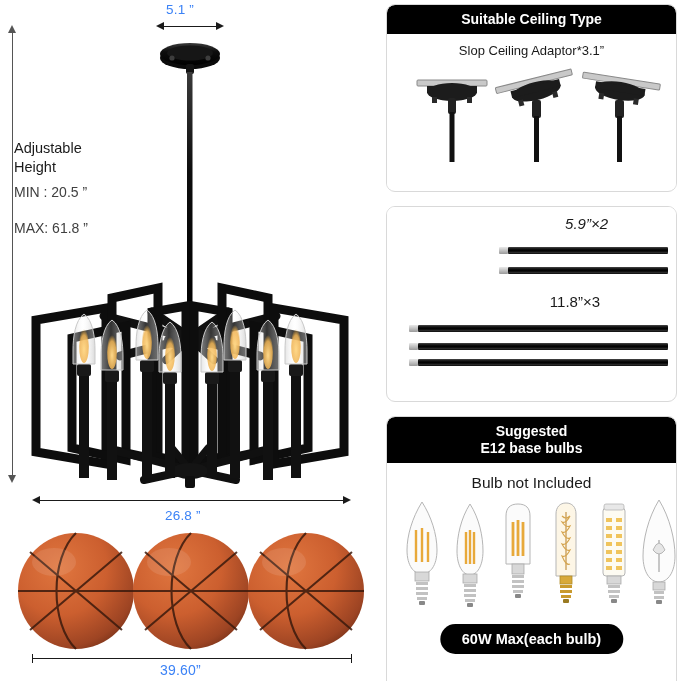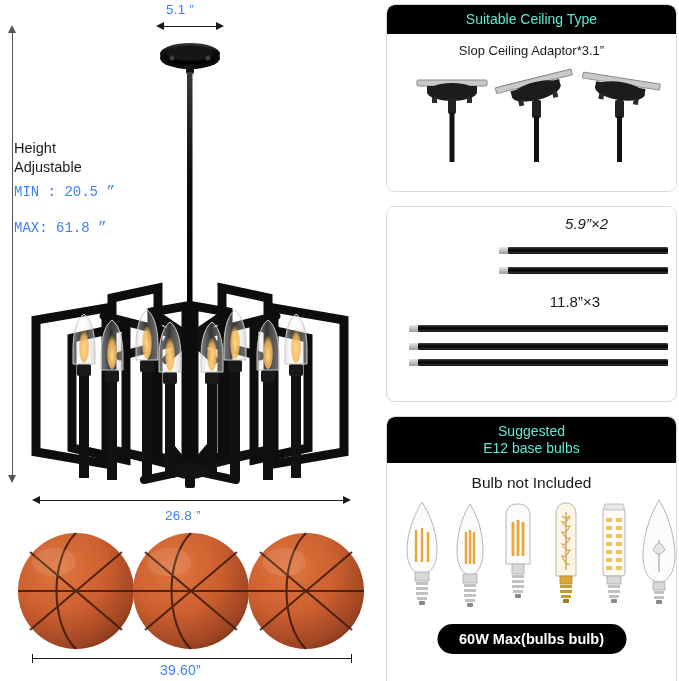--- a/index.html
+++ b/index.html
@@ -15,26 +15,26 @@
   .dim-v{position:absolute;width:1px;background:#555;}
   .ah{position:absolute;width:0;height:0;}
   .ah-l{border-top:4px solid transparent;border-bottom:4px solid transparent;border-right:8px solid #1a1a1a;}
   .ah-r{border-top:4px solid transparent;border-bottom:4px solid transparent;border-left:8px solid #1a1a1a;}
   .ah-u{border-left:4px solid transparent;border-right:4px solid transparent;border-bottom:8px solid #1a1a1a;}
   .ah-d{border-left:4px solid transparent;border-right:4px solid transparent;border-top:8px solid #1a1a1a;}
   .tick{position:absolute;width:1px;height:9px;background:#1a1a1a;}
 
   .adj-block{position:absolute;left:14px;top:139px;width:150px;}
   .adj-title{font-size:14.5px;line-height:19px;color:#1a1a1a;}
-  .adj-line{font-size:14px;line-height:18px;color:#3b82f6;margin-top:6px;font-family:Liberation Mono, monospace;}
+  .adj-line{font-size:14px;line-height:18px;color:#404040;margin-top:6px;}
 
   
   .panel{position:absolute;left:0;width:291px;border:1px solid #d9d9d9;border-radius:9px;
          background:#fff;box-sizing:border-box;overflow:hidden;}
-  .panel-hd{background:#000;color:#5eead4;text-align:center;font-weight:normal;
+  .panel-hd{background:#000;color:#ffffff;text-align:center;font-weight:bold;
             font-size:14px;line-height:17px;padding:6px 4px;border-radius:8px 8px 0 0;}
   .panel-body{position:relative;background:#fff;}
   .panel-sub{text-align:center;font-size:13px;color:#1a1a1a;padding-top:9px;}
   .panel-sub.big{font-size:15.5px;padding-top:11px;}
 
   .p1{top:4px;height:188px;}
   .p2{top:206px;height:196px;}
   .p3{top:416px;height:280px;}
 
   .mounts{position:relative;height:105px;margin-top:6px;}
@@ -62,22 +62,22 @@
   <div class="dim-label" style="left:166px;top:2px;">5.1 ”</div>
   <div class="dim-h" style="left:164px;top:26px;width:52px;"></div>
   <div class="ah ah-l" style="left:156px;top:22px;"></div>
   <div class="ah ah-r" style="left:216px;top:22px;"></div>
 
   <div class="dim-v" style="left:12px;top:33px;height:442px;"></div>
   <div class="ah ah-u" style="left:8px;top:25px;border-bottom-color:#555;"></div>
   <div class="ah ah-d" style="left:8px;top:475px;border-top-color:#555;"></div>
 
   <div class="adj-block">
+    <div class="adj-title">Adjustable</div>
     <div class="adj-title">Height</div>
-    <div class="adj-title">Adjustable</div>
     <div class="adj-line">MIN : 20.5 ”</div>
     <div class="adj-line" style="margin-top:18px;">MAX: 61.8 ”</div>
   </div>
 
   <svg width="382" height="500" style="position:absolute;left:0;top:20px;" viewBox="0 0 382 500">
     <defs>
       <linearGradient id="mtl" x1="0" y1="0" x2="0" y2="1">
         <stop offset="0%" stop-color="#3a3a3a"></stop>
           <stop offset="40%" stop-color="#0d0d0d"></stop>
         <stop offset="100%" stop-color="#000"></stop>
@@ -419,17 +419,17 @@
           <path d="M16,54 Q22,40 28,54 Q22,62 16,54 Z" fill="#e6e6e6" stroke="#b0b0b0" stroke-width=".9"></path>
           <rect x="16" y="86" width="12" height="8" fill="#d8d8d8" stroke="#aaa" stroke-width=".8"></rect>
           <g fill="#c2c2c2">
               <rect x="17" y="95" width="10" height="3"></rect>
               <rect x="17" y="100" width="10" height="3"></rect>
             </g>
           <rect x="19" y="104" width="6" height="4" rx="1" fill="#888"></rect>
         </svg>
       </div>
 
-      <div class="pill" style="bottom:14px;">60W Max(bulbs bulb)</div>
+      <div class="pill" style="bottom:14px;">60W Max(each bulb)</div>
     </div>
   </div>
 
 </div>
 
 </body></html>

